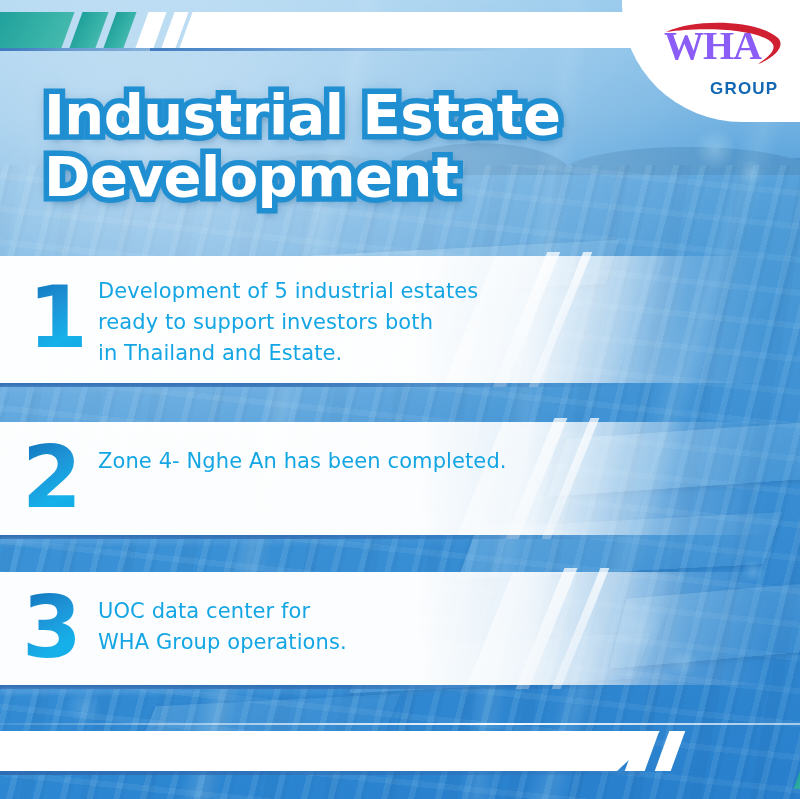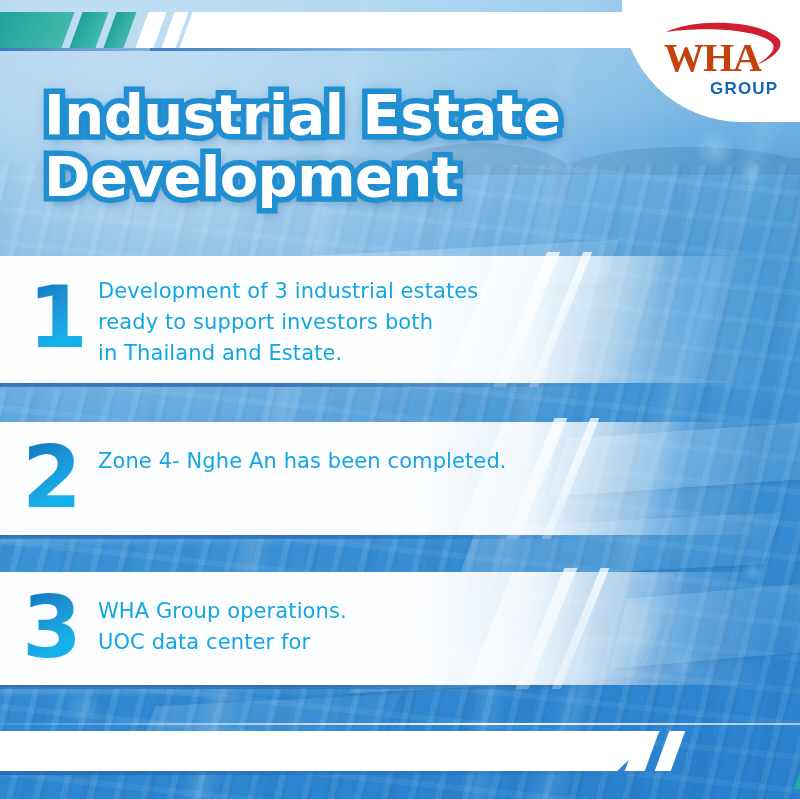--- a/index.html
+++ b/index.html
@@ -138,26 +138,26 @@
     border-bottom-left-radius: 120px 118px;
     z-index: 20;
   }
   .logo-inner {
     position: absolute;
     left: 36px; top: 22px;
     width: 130px; height: 80px;
   }
   .swoosh { position: absolute; left: 4px; top: 0; width: 126px; height: 44px; }
   .wha-word {
-    position: absolute; left: 6px; top: 16px;
+    position: absolute; left: 6px; top: 4px;
     font-family: "Liberation Serif", serif;
     font-weight: bold;
     font-size: 40px;
     letter-spacing: -1px;
-    color: #c2410c;
+    color: #8b5cf6;
     line-height: 1;
   }
   .group-word {
     position: absolute; left: 52px; top: 58px;
     font-family: "Liberation Sans", sans-serif;
     font-weight: bold;
     font-size: 17px;
     letter-spacing: 1.2px;
     color: #1268b3;
     line-height: 1;
@@ -371,21 +371,21 @@
     </div>
   </div>
 
   <div class="panel" style="top:256px; width:800px; height:127px;">
     <div class="panel-bg"></div>
     <div class="panel-slant" style="left:470px;"></div>
     <div class="panel-stripe" style="left:520px;"></div>
     <div class="panel-stripe" style="left:556px; width:9px;"></div>
     <div class="num" style="left:28px; top:18px;">1</div>
     <div class="lines" style="left:98px; top:20px;">
-      <div>Development of 3 industrial estates</div>
+      <div>Development of 5 industrial estates</div>
       <div>ready to support investors both</div>
       <div>in Thailand and Estate.</div>
     </div>
     <div class="panel-rule"></div>
     <div class="panel-rule-glow"></div>
   </div>
 
   <div class="panel" style="top:422px; width:800px; height:113px;">
     <div class="panel-bg"></div>
     <div class="panel-slant" style="left:480px;"></div>
@@ -399,22 +399,22 @@
     <div class="panel-rule-glow"></div>
   </div>
 
   <div class="panel" style="top:572px; width:800px; height:113px;">
     <div class="panel-bg"></div>
     <div class="panel-slant" style="left:490px;"></div>
     <div class="panel-stripe" style="left:540px;"></div>
     <div class="panel-stripe" style="left:576px; width:9px;"></div>
     <div class="num" style="left:22px; top:12px;">3</div>
     <div class="lines" style="left:98px; top:24px;">
+      <div>UOC data center for</div>
       <div>WHA Group operations.</div>
-      <div>UOC data center for</div>
     </div>
     <div class="panel-rule"></div>
     <div class="panel-rule-glow"></div>
   </div>
 
   <div class="bottom-hairline"></div>
   <div class="bottom-band"></div>
   <div class="bottom-band-rule"></div>
   <div class="bottom-bar" style="left:632px; width:20px;"></div>
   <div class="bottom-bar" style="left:662px; width:16px;"></div>

